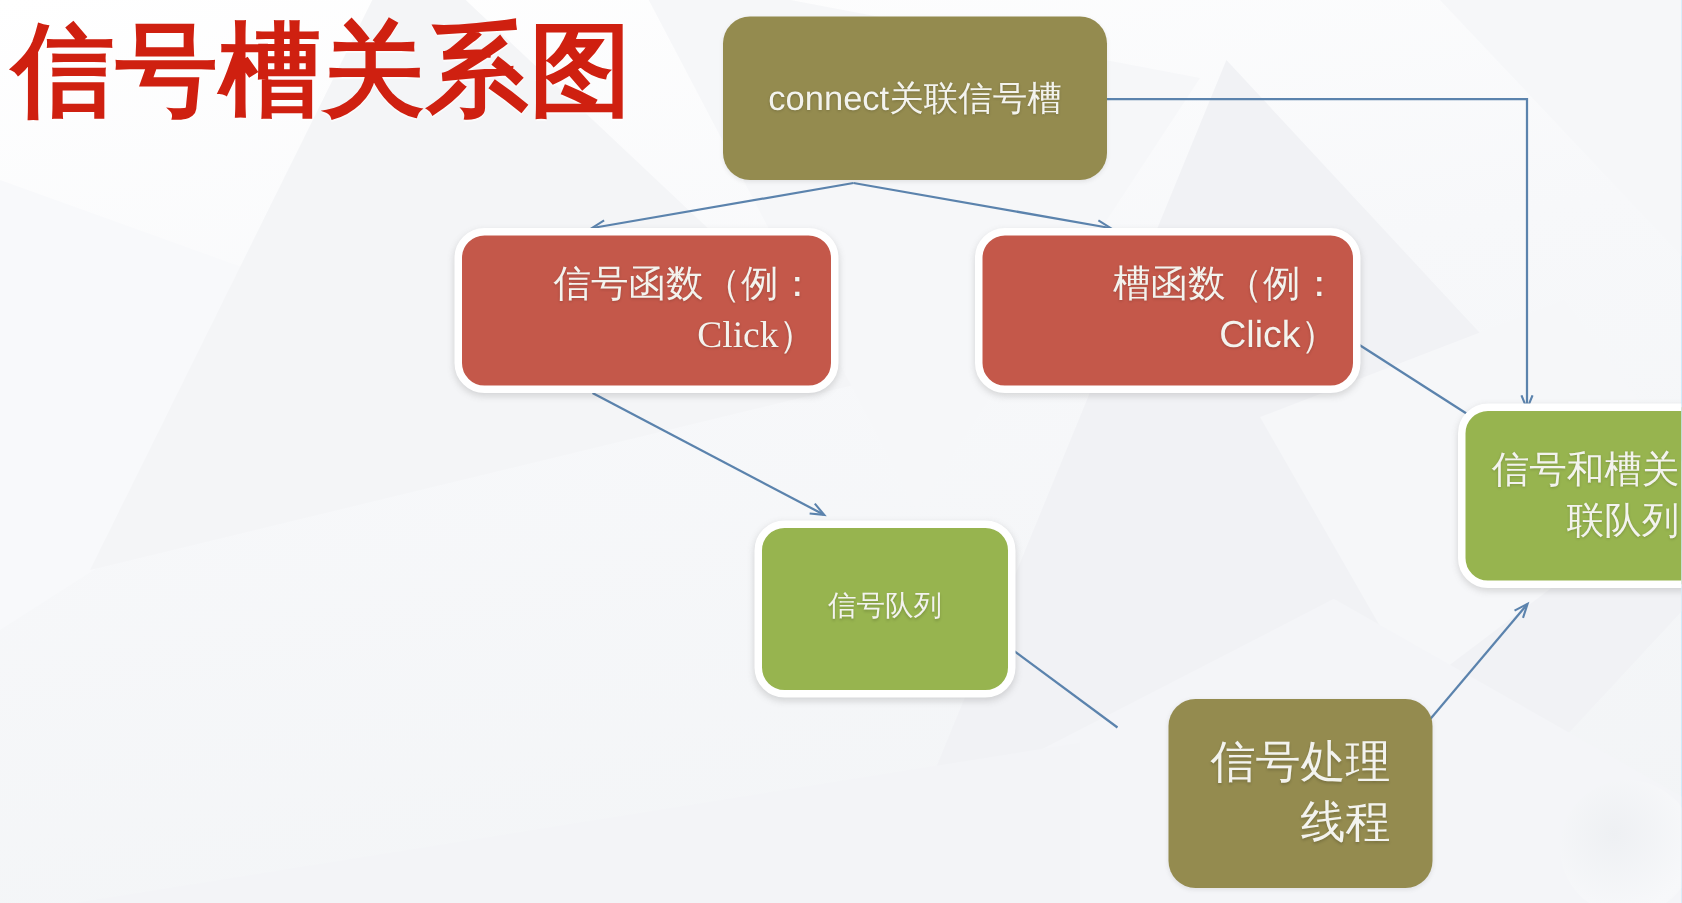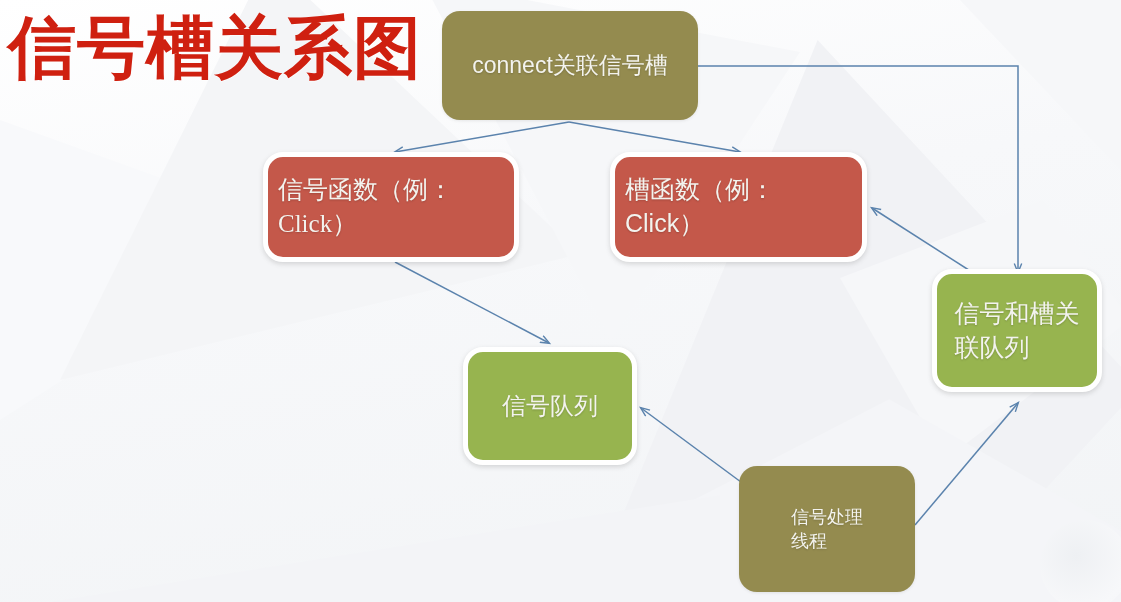--- a/index.html
+++ b/index.html
@@ -101,48 +101,49 @@
     pointer-events: none;
   }
 
   
   .node {
     position: absolute;
     box-sizing: border-box;
     display: flex;
     align-items: center;
     justify-content: center;
-    text-align: left;
+    text-align: right;
     color: #f3f3ee;
     border-radius: 16px;
     padding: 4px 10px;
     line-height: 1.35;
     text-shadow: 0 1px 2px rgba(0,0,0,0.18);
+    margin-left: 40px;
   }
   .node.outlined {
     border: 5px solid #ffffff;
     box-shadow: 0 2px 5px rgba(90,90,90,0.22);
     border-radius: 20px;
   }
   .node.plain {
     border-radius: 18px;
     box-shadow: 0 1px 3px rgba(90,90,90,0.12);
   }
   .node .label {
     display: block;
     white-space: pre-line;
   }
 
   
   #node-connect    { left: 442px; top: 11px;  width: 256px; height: 109px; font-size: 23px; }
   #node-signal-fn  { left: 263px; top: 152px; width: 256px; height: 110px; font-size: 25px; }
   #node-slot-fn    { left: 610px; top: 152px; width: 257px; height: 110px; font-size: 25px; }
-  #node-signal-q   { left: 463px; top: 347px; width: 174px; height: 118px; font-size: 24px; }
+  #node-signal-q   { left: 463px; top: 347px; width: 174px; height: 118px; font-size: 19px; font-family: Liberation Mono, monospace; }
   #node-assoc-q    { left: 932px; top: 269px; width: 170px; height: 123px; font-size: 25px; }
-  #node-thread     { left: 739px; top: 466px; width: 176px; height: 126px; font-size: 18px; }
+  #node-thread     { left: 739px; top: 466px; width: 176px; height: 126px; font-size: 30px; }
 </style>
 </head>
 <body>
 
 <div id="slide">
 
   <div class="bg-layer">
     <div class="facet f1"></div>
     <div class="facet f8"></div>
     <div class="facet f2"></div>

